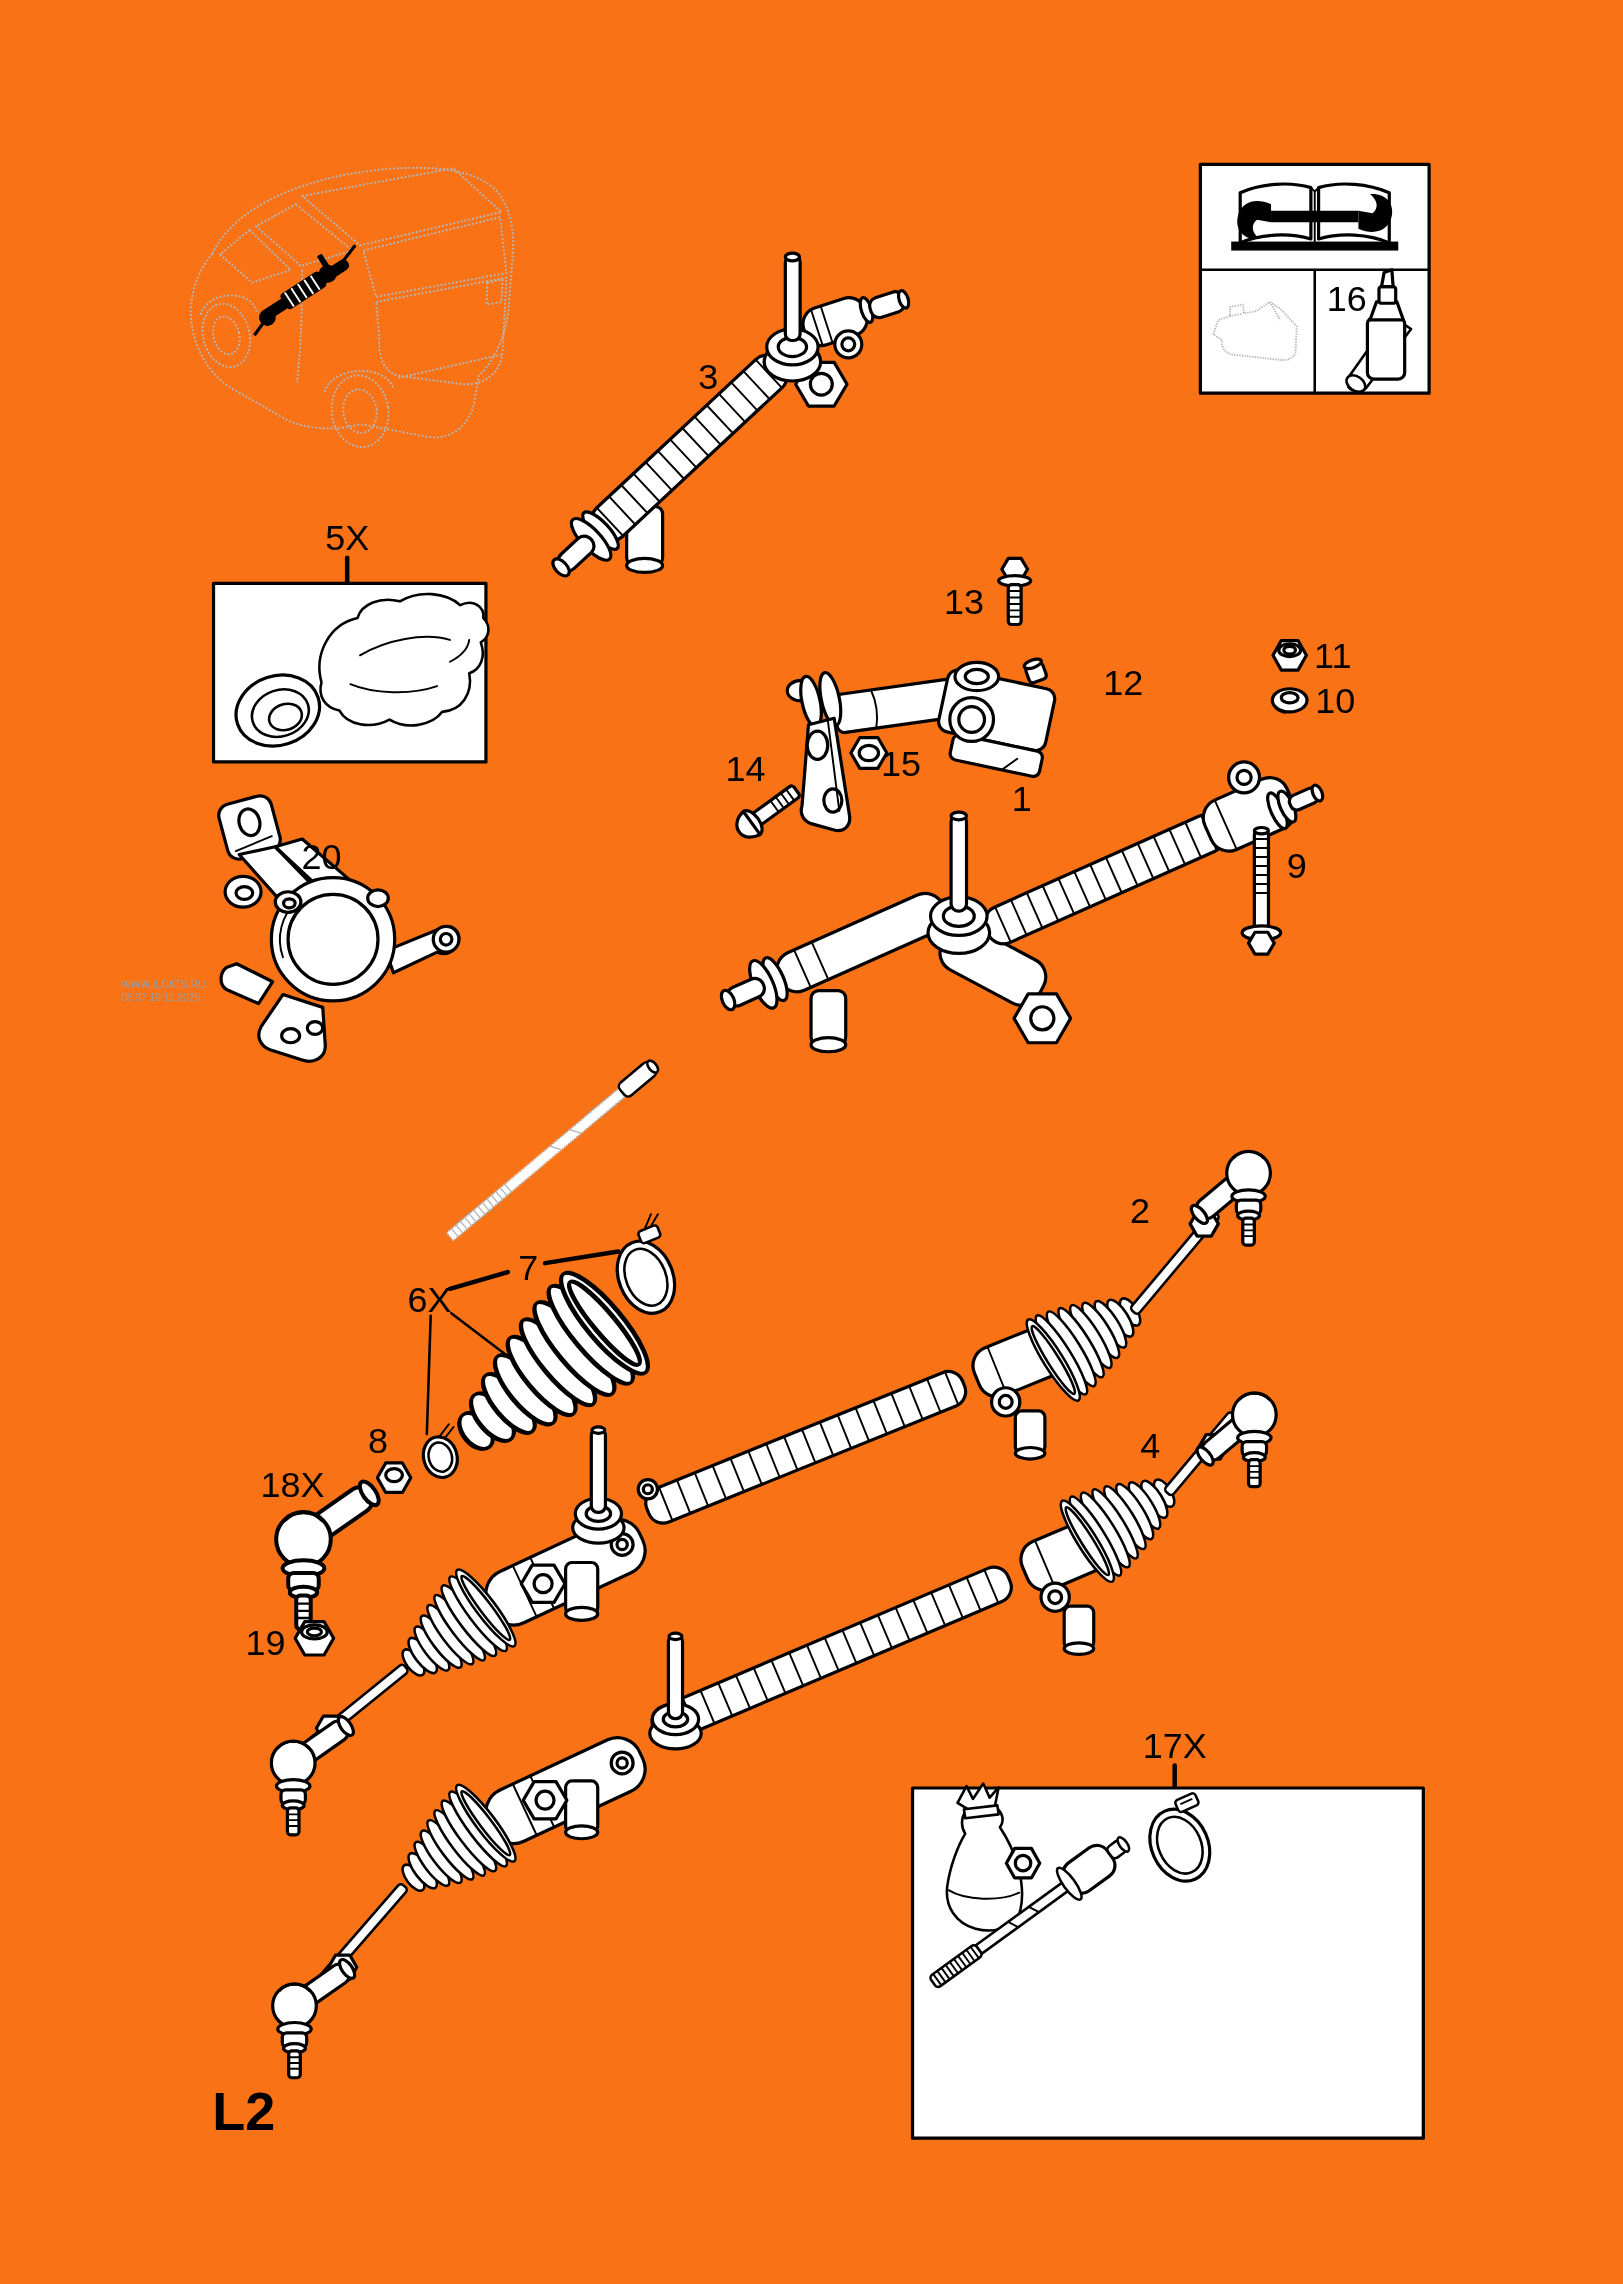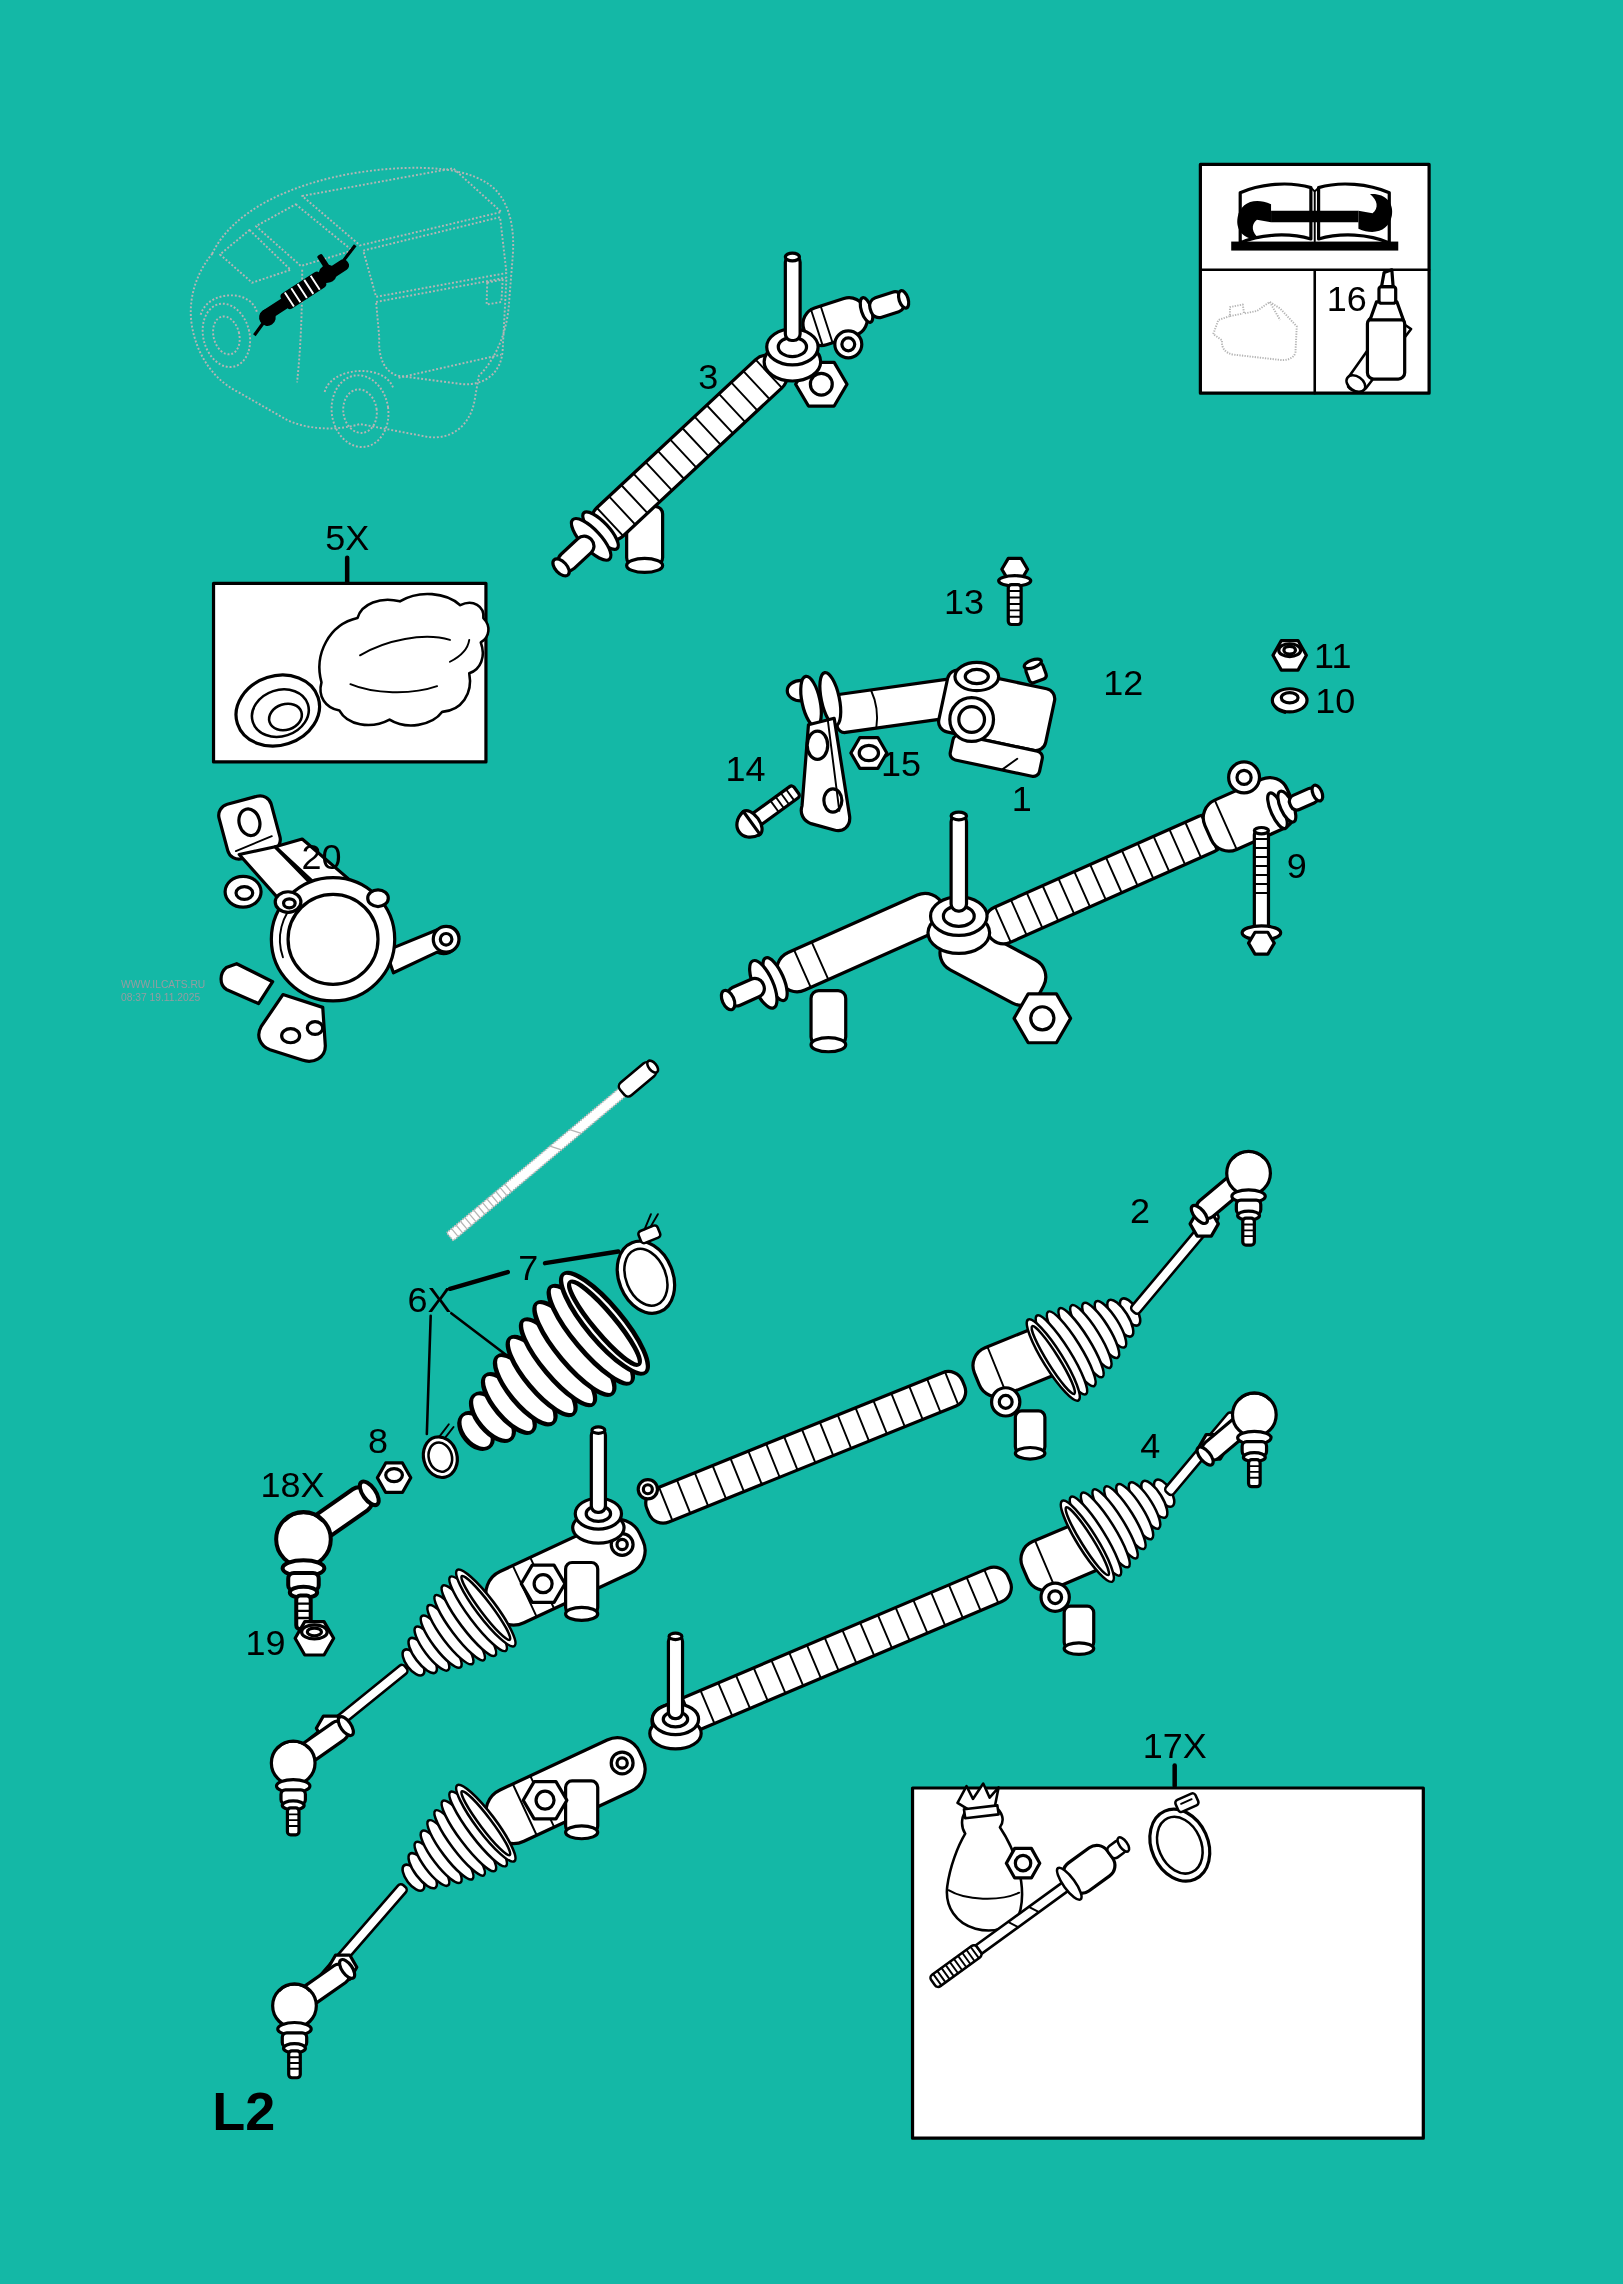--- a/index.html
+++ b/index.html
@@ -1,16 +1,16 @@
 <!DOCTYPE html>
 <html style="font-size:10.3px"><head>
 <meta charset="utf-8">
 <style>
   html,body{margin:0;padding:0;background:#ffffff;}
-  .page{width:1624px;height:2284px;position:relative;background:#14b8a6;overflow:hidden;
+  .page{width:1624px;height:2284px;position:relative;background:#f97316;overflow:hidden;
         font-family:"Liberation Sans",sans-serif;}
   svg{display:block}
   .s5{fill:#fff;stroke:#000;stroke-width:5;stroke-linejoin:round;stroke-linecap:round}
   .s4{fill:#fff;stroke:#000;stroke-width:4;stroke-linejoin:round;stroke-linecap:round}
   .s3{fill:none;stroke:#000;stroke-width:3;stroke-linejoin:round;stroke-linecap:round}
   .s6n{fill:none;stroke:#000;stroke-width:7;stroke-linecap:round}
   .s4n{fill:none;stroke:#000;stroke-width:4;stroke-linecap:round}
   .blk{fill:#000;stroke:none}
   .ghost{fill:none;stroke:#b5b5b5;stroke-width:3;stroke-dasharray:3 3;stroke-linejoin:round}
   .ghost2{fill:#fff;stroke:#b5b5b5;stroke-width:3;stroke-dasharray:2 2;stroke-linejoin:round}

